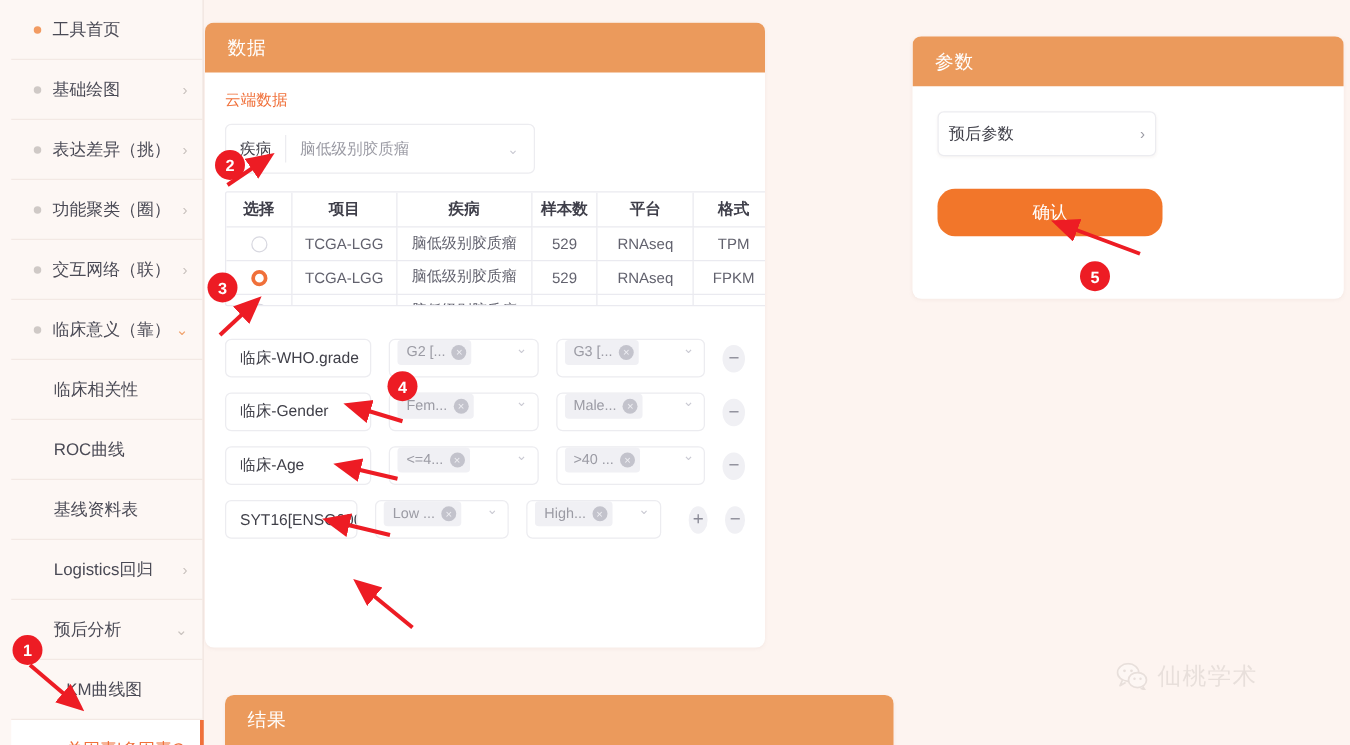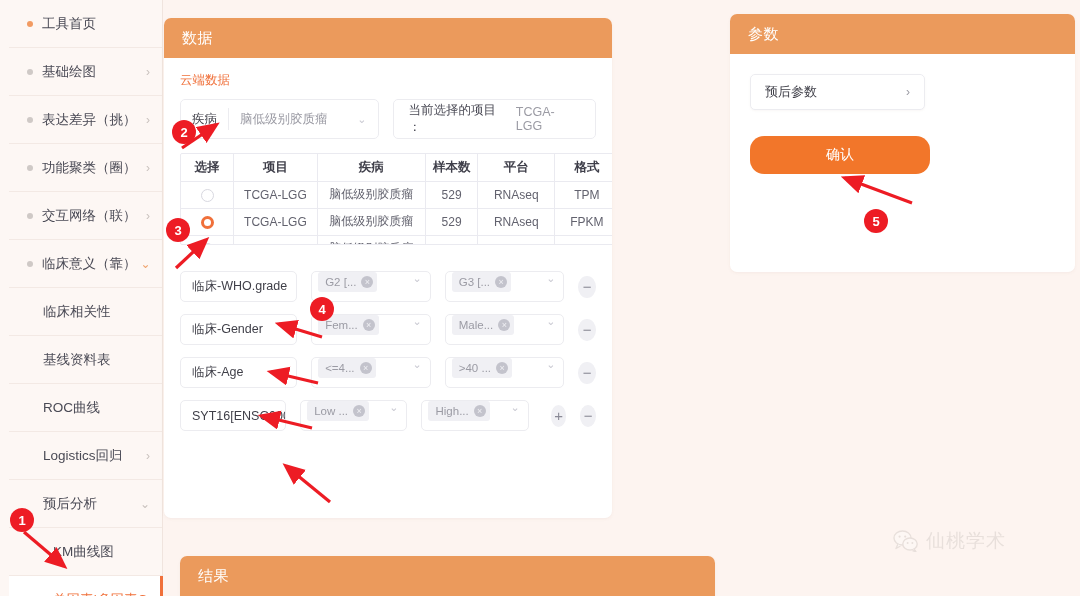--- a/index.html
+++ b/index.html
@@ -75,21 +75,21 @@
     height: 40px;
     background: #eb9a5c;
     color: #fff;
     display: flex; align-items: center;
     padding: 0 18px;
     font-size: 15px;
     letter-spacing: .5px;
   }
 
   #data-panel  { left: 164px; top: 18px;  width: 448px; height: 500px; }
-  #param-panel { left: 730px; top: 14px;  width: 345px; height: 258px; }
+  #param-panel { left: 730px; top: 29px;  width: 345px; height: 210px; }
   #result-panel{ left: 180px; top: 556px; width: 535px; height: 60px; }
 
   .panel-body { padding: 14px 16px 0 16px; }
 
   .cloud-label {
     color: #f0703a; font-size: 12.5px; margin-bottom: 10px;
   }
 
   
   .sel-row { display: flex; gap: 14px; }
@@ -191,21 +191,21 @@
   }
   .rbtn.plus { margin-left: 8px; }
 
   
   .param-body { padding: 20px 20px 0 20px; }
   .param-item {
     width: 175px; height: 36px;
     border: 1px solid #ececf0; border-radius: 5px;
     background: #fff;
     display: flex; align-items: center; justify-content: space-between;
-    padding: 0 14px;
+    padding: 0 8px;
     font-size: 13px; color: #3f3f48;
     box-shadow: 0 1px 2px rgba(180,150,135,.08);
   }
   .param-item .chev { color: #9b9ba4; font-size: 12px; }
   .confirm-btn {
     margin-top: 26px;
     width: 180px; height: 38px;
     background: #f2762a; border-radius: 14px;
     color: #fff; font-size: 14px;
     display: flex; align-items: center; justify-content: center;
@@ -266,24 +266,24 @@
     <div class="nav-item">
       <span class="bullet"></span>
       <span class="label">临床意义（靠）</span>
       <span class="chev down">⌄</span>
     </div>
 
     <div class="nav-sub">
       <span class="label">临床相关性</span>
     </div>
     <div class="nav-sub">
+      <span class="label">ROC曲线</span>
+    </div>
+    <div class="nav-sub">
       <span class="label">基线资料表</span>
-    </div>
-    <div class="nav-sub">
-      <span class="label">ROC曲线</span>
     </div>
     <div class="nav-sub">
       <span class="label">Logistics回归</span>
       <span class="chev">›</span>
     </div>
     <div class="nav-sub">
       <span class="label">预后分析</span>
       <span class="chev down">⌄</span>
     </div>
     <div class="nav-sub" style="padding-left:44px;">
@@ -299,24 +299,20 @@
       <span>数据</span>
     </div>
     <div class="panel-body">
       <div class="cloud-label">云端数据</div>
 
       <div class="sel-row">
         <div class="box disease-box">
           <span class="key">疾病</span>
           <span class="val">脑低级别胶质瘤</span>
           <span class="caret">⌄</span>
-        </div>
-        <div class="box project-box">
-          <span>当前选择的项目 ：</span>
-          <span class="pj-val">TCGA-LGG</span>
         </div>
       </div>
 
       <div class="tbl-wrap">
         <table>
           <thead>
             <tr>
               <th class="c-sel">选择</th>
               <th class="c-proj">项目</th>
               <th class="c-dis">疾病</th>

